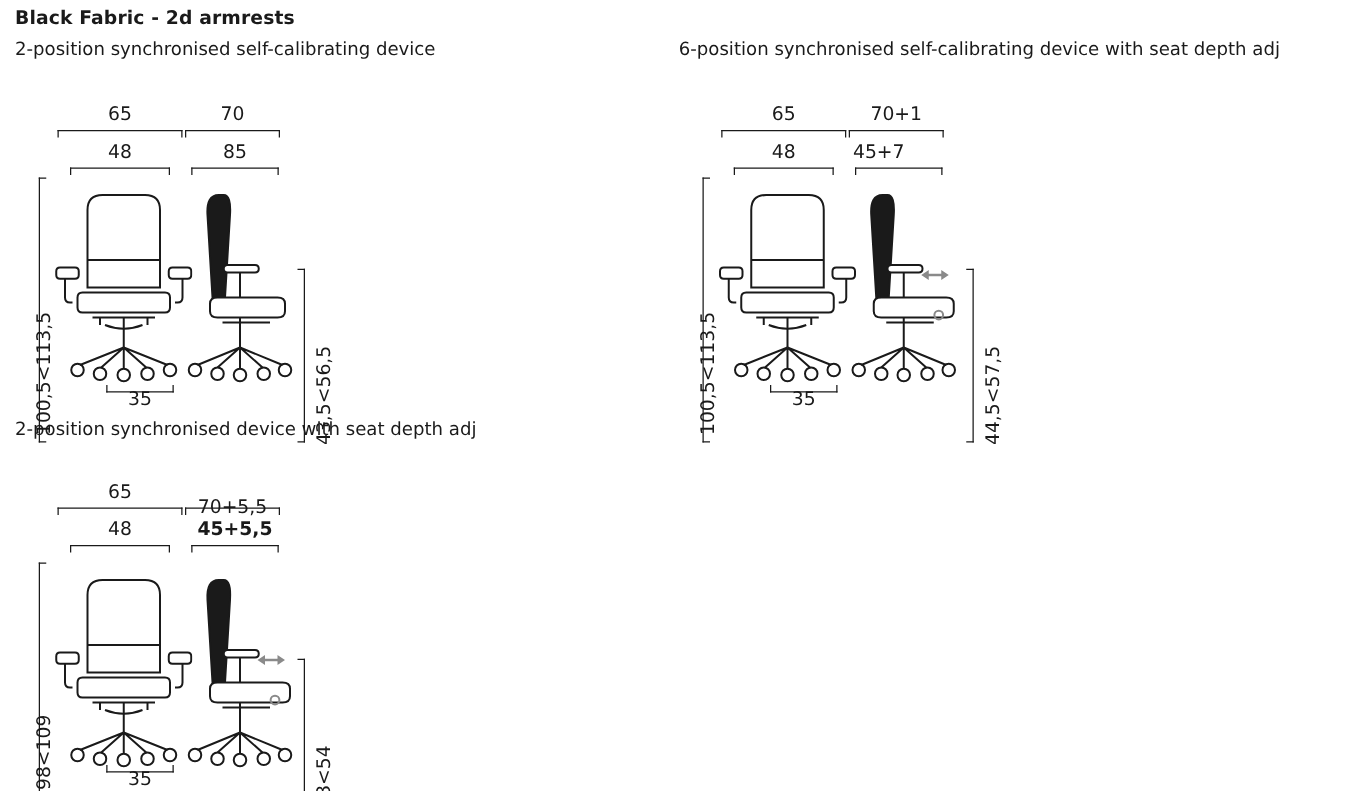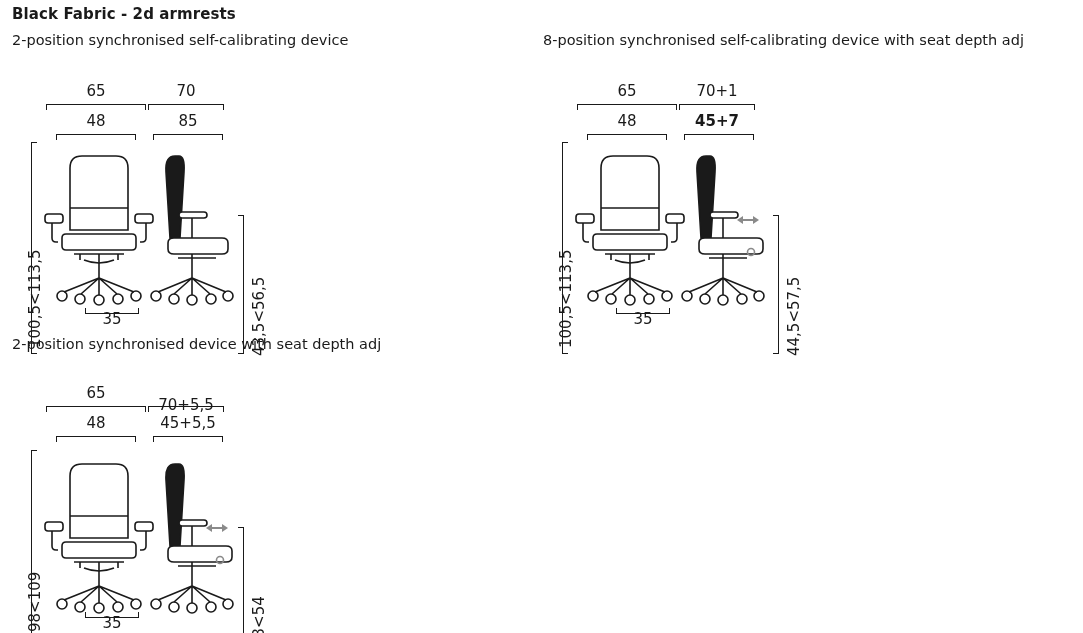--- a/index.html
+++ b/index.html
@@ -80,21 +80,21 @@
   }
   svg { display: block; }
   .chair-svg { position: absolute; }
 </style>
 </head>
 <body>
 
 <div class="page-title">Black Fabric - 2d armrests</div>
 
 <div class="section-caption cap-1">2-position synchronised self-calibrating device</div>
-<div class="section-caption cap-2">8-position synchronised self-calibrating device with seat depth adj</div>
+<div class="section-caption cap-2">6-position synchronised self-calibrating device with seat depth adj</div>
 <div class="section-caption cap-3">2-position synchronised device with seat depth adj</div>
 
 <div class="block" style="left:0px; top:60px; width:300px; height:280px;">
 
   <div class="dim-label" style="left:50px; top:22px; width:92px;">65</div>
   <div class="bracket" style="left:46px; top:44px; width:100px;"></div>
 
   <div class="dim-label" style="left:140px; top:22px; width:92px;">70</div>
   <div class="bracket" style="left:148px; top:44px; width:76px;"></div>
 
@@ -161,21 +161,21 @@
 
   <div class="dim-label" style="left:50px; top:22px; width:92px;">65</div>
   <div class="bracket" style="left:46px; top:44px; width:100px;"></div>
 
   <div class="dim-label" style="left:140px; top:22px; width:92px;">70+1</div>
   <div class="bracket" style="left:148px; top:44px; width:76px;"></div>
 
   <div class="dim-label" style="left:50px; top:52px; width:92px;">48</div>
   <div class="bracket" style="left:56px; top:74px; width:80px;"></div>
 
-  <div class="dim-label" style="left:140px; top:52px; width:92px;font-weight:bold;">45+7</div>
+  <div class="dim-label" style="left:126px; top:52px; width:92px;">45+7</div>
   <div class="bracket" style="left:153px; top:74px; width:70px;"></div>
 
   <div class="bracket left-v" style="left:31px; top:82px; height:212px;"></div>
   <div class="dim-label vert" style="left:26px; top:288px;">100,5&lt;113,5</div>
 
   <div class="bracket right-v" style="left:242px; top:155px; height:139px;"></div>
   <div class="dim-label vert" style="left:254px; top:296px;">44,5&lt;57,5</div>
 
   <div class="bracket down" style="left:85px; top:248px; width:54px;"></div>
   <div class="dim-label" style="left:66px; top:250px; width:92px;">35</div>
@@ -228,21 +228,21 @@
 
   <div class="dim-label" style="left:50px; top:22px; width:92px;">65</div>
   <div class="bracket" style="left:46px; top:44px; width:100px;"></div>
 
   <div class="dim-label" style="left:140px; top:34px; width:92px;">70+5,5</div>
   <div class="bracket" style="left:148px; top:44px; width:76px;"></div>
 
   <div class="dim-label" style="left:50px; top:52px; width:92px;">48</div>
   <div class="bracket" style="left:56px; top:74px; width:80px;"></div>
 
-  <div class="dim-label" style="left:142px; top:52px; width:92px;">45+5,5</div>
+  <div class="dim-label" style="left:142px; top:52px; width:92px;font-weight:bold;">45+5,5</div>
   <div class="bracket" style="left:153px; top:74px; width:70px;"></div>
 
   <div class="bracket left-v" style="left:31px; top:88px; height:206px;"></div>
   <div class="dim-label vert" style="left:26px; top:270px;">98&lt;109</div>
 
   <div class="bracket right-v" style="left:238px; top:165px; height:129px;"></div>
   <div class="dim-label vert" style="left:250px; top:285px;">43&lt;54</div>
 
   <div class="bracket down" style="left:85px; top:250px; width:54px;"></div>
   <div class="dim-label" style="left:66px; top:252px; width:92px;">35</div>

